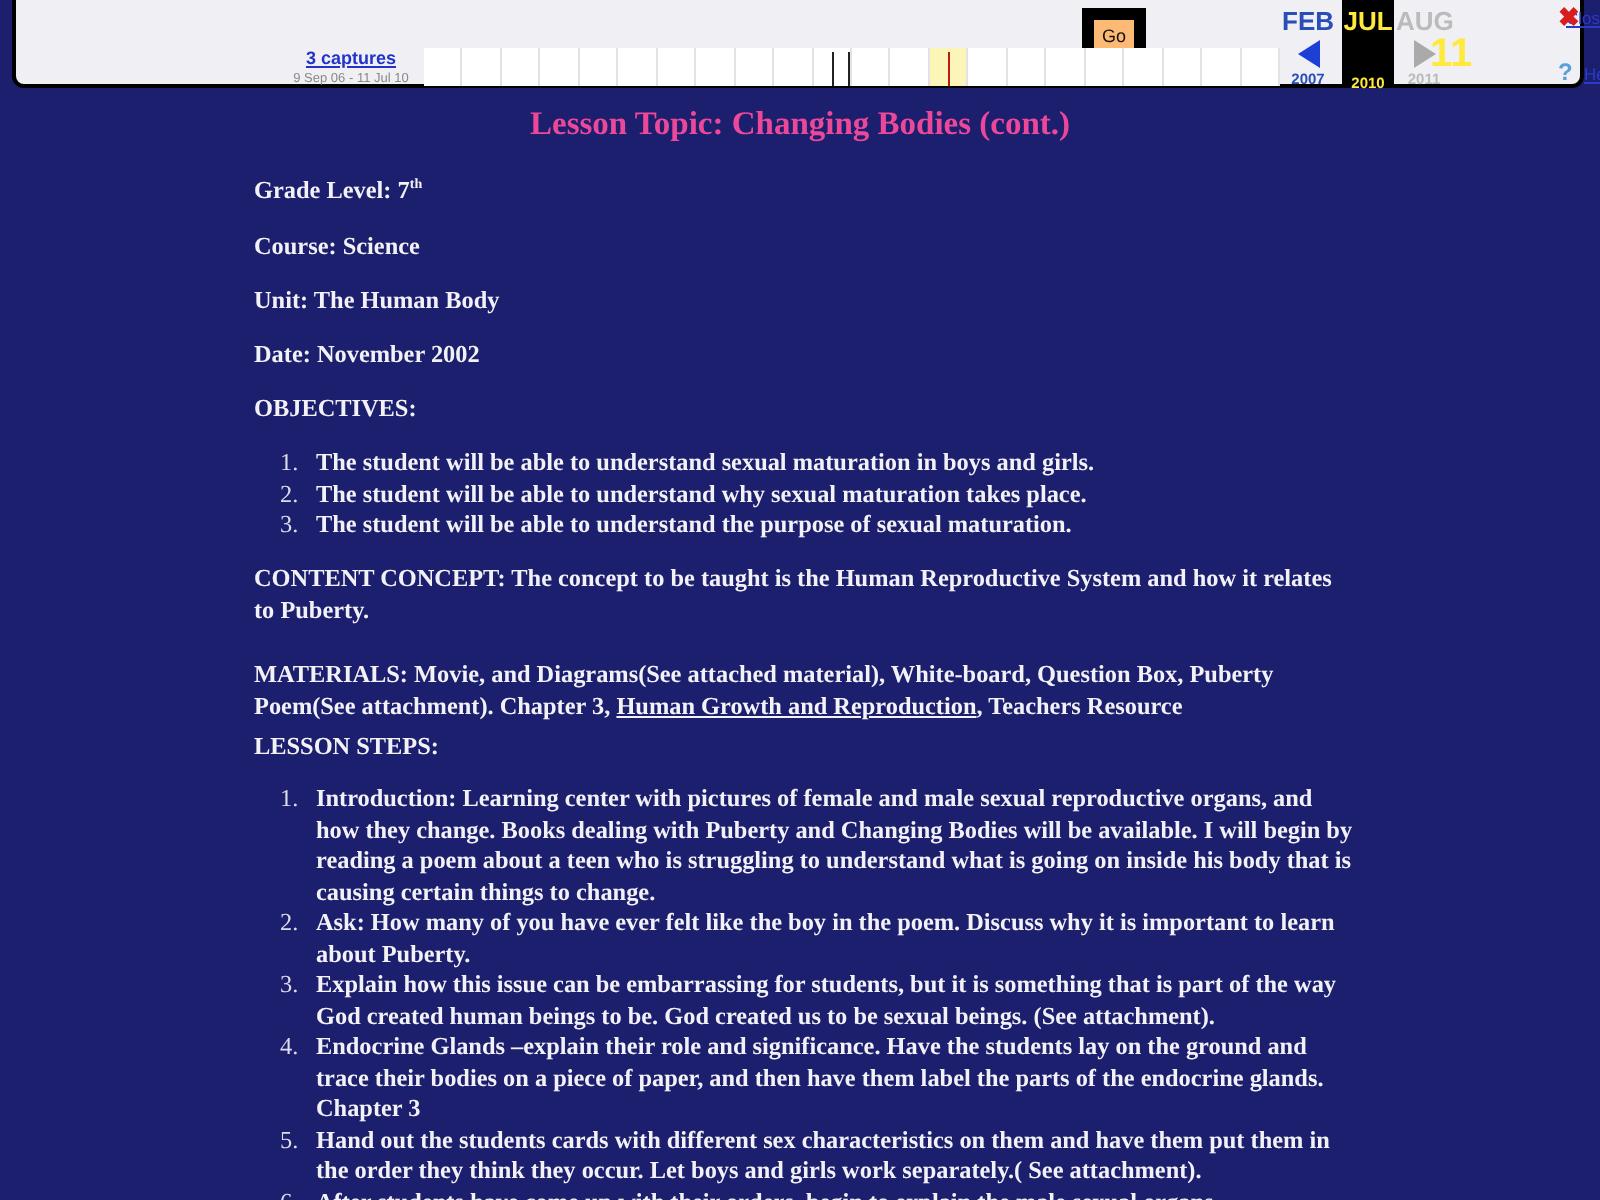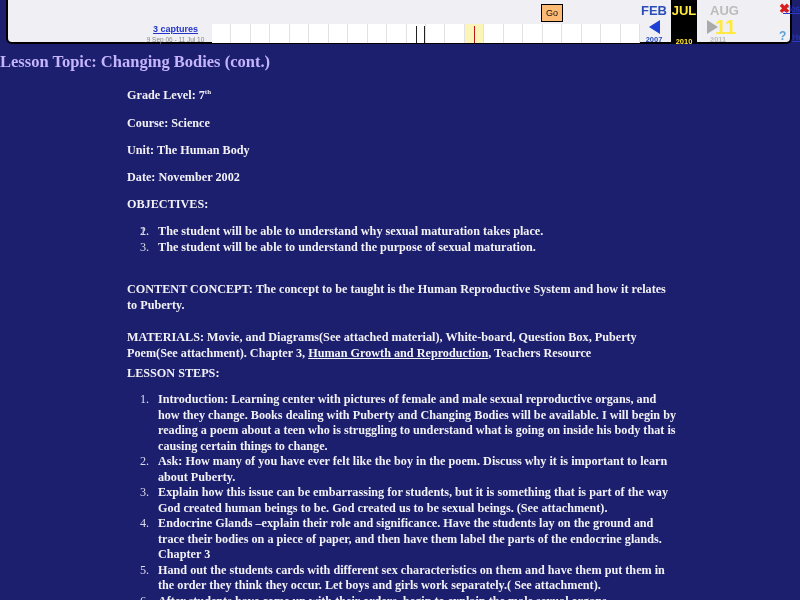--- a/index.html
+++ b/index.html
@@ -31,52 +31,52 @@
   .captures a { color:#2233cc; text-decoration:underline; font-size:9px; font-weight:bold; display:block; }
   .captures .range { color:#888; font-size:6.5px; margin-top:2px; display:block; }
   .url-input {
     position:absolute; left:219px; top:5px; width:310px; height:13px;
     border:1px solid #888; background:#fff; font-size:8px; line-height:13px;
     padding:0 3px; box-sizing:border-box; color:#333; overflow:hidden; white-space:nowrap;
     font-family:"Liberation Sans", sans-serif;
   }
   .go-btn {
     position:absolute; left:533px; top:4px; width:20px; height:16px;
-    background:#fdba74; border:1px solid #000000; font-size:9px; text-align:center; line-height:16px; color:#111;
+    background:#fdba74; border:6px solid #000000; font-size:9px; text-align:center; line-height:16px; color:#111;
   }
   .spark {
     position:absolute; left:204px; top:24px; width:428px; height:19px;
     display:flex;
   }
   .spark .cell { flex:1; border-right:1px solid #e2e2e6; background:#fff; position:relative; }
   .spark .cell.hl { background:#fbf5b8; }
   .spark .bar { position:absolute; top:2px; width:1.5px; height:17px; background:#222; }
   .spark .bar.red { background:#c01818; }
   .cal { position:absolute; top:0; height:44px; text-align:center; }
   .cal.prev { left:632px; width:28px; }
   .cal.cur { left:663px; width:26px; background:#000; }
   .cal.next { left:690px; width:28px; }
   .cal .mon { font-size:13px; font-weight:bold; display:block; margin-top:3px; }
   .cal .day { font-size:20px; font-weight:bold; line-height:18px; display:block; height:18px;margin-left:44px; }
   .cal .yr { font-size:7.5px; font-weight:bold; display:block; margin-top:1px; }
   .cal.prev .mon, .cal.prev .yr { color:#2a4db8; }
   .cal.cur .mon, .cal.cur .yr, .cal.cur .day { color:#ffe93c; }
-  .cal.next .mon, .cal.next .yr { color:#bbb;padding-left:12px; }
+  .cal.next .mon, .cal.next .yr { color:#bbb; }
   .arrow-l { width:0; height:0; border-top:7px solid transparent; border-bottom:7px solid transparent; border-right:11px solid #1d3fd6; margin:2px auto 0 auto; }
   .arrow-r { width:0; height:0; border-top:7px solid transparent; border-bottom:7px solid transparent; border-left:11px solid #aaa; margin:2px auto 0 auto; }
   .close-link { position:absolute; left:747px; top:4px; font-size:8.5px; color:#2a3bcc; text-decoration:underline;margin-left:28px; }
   .close-x { position:absolute; left:771px; top:1px; color:#d91c1c; font-size:13px; font-weight:bold; }
   .help-link { position:absolute; left:752px; top:32px; font-size:8.5px; color:#2a3bcc; text-decoration:underline;padding-left:32px; }
   .help-q { position:absolute; left:771px; top:29px; color:#5aa0d8; font-size:12px; font-weight:bold; }
 
   
   .doc { position:absolute; left:0; top:44px; width:800px; }
   h1 {
-    margin:0; position:absolute; top:8px; left:0; width:800px; text-align:left;
-    font-size:16.5px; font-weight:bold; color:#c4b5fd;
+    margin:0; position:absolute; top:8px; left:0; width:800px; text-align:center;
+    font-size:16.5px; font-weight:bold; color:#ec4899;
   }
   .field { position:absolute; left:127px; font-size:12.2px; font-weight:bold; }
   .field sup { font-size:7px; }
   ol { margin:0; padding:0; list-style:none; position:absolute; left:140px; width:540px; }
   ol li { position:relative; padding-left:18px; font-size:12.2px; font-weight:bold; line-height:15.5px; }
   ol li .num { position:absolute; left:0; top:0; font-weight:normal; color:#dcdcea; }
   .para { position:absolute; left:127px; width:540px; font-size:12.2px; font-weight:bold; line-height:15.5px; }
   .para a { color:#f4f4f8; text-decoration:underline; }
 </style>
 </head>
@@ -139,21 +139,21 @@
 </div>
 
 <div class="doc">
   <h1>Lesson Topic: Changing Bodies (cont.)</h1>
   <div class="field" style="top:44px"><span>Grade Level: 7</span><sup>th</sup></div>
   <div class="field" style="top:72px">Course: Science</div>
   <div class="field" style="top:99px">Unit: The Human Body</div>
   <div class="field" style="top:126px">Date: November 2002</div>
   <div class="field" style="top:153px">OBJECTIVES:</div>
   <ol style="top:180px">
-    <li><span class="num">1.</span></li>
+    <li><span class="num">1.</span><span>The student will be able to understand sexual maturation in boys and girls.</span></li>
     <li><span class="num">2.</span><span>The student will be able to understand why sexual maturation takes place.</span></li>
     <li><span class="num">3.</span><span>The student will be able to understand the purpose of sexual maturation.</span></li>
   </ol>
   <div class="para" style="top:238px">CONTENT CONCEPT: The concept to be taught is the Human Reproductive System and how it relates to Puberty.</div>
   <div class="para" style="top:286px"><span>MATERIALS: Movie, and Diagrams(See attached material), White-board, Question Box, Puberty Poem(See attachment). Chapter 3, </span><a>Human Growth and Reproduction</a><span>, Teachers Resource</span></div>
   <div class="field" style="top:322px">LESSON STEPS:</div>
   <ol style="top:348px">
     <li><span class="num">1.</span><span>Introduction: Learning center with pictures of female and male sexual reproductive organs, and how they change. Books dealing with Puberty and Changing Bodies will be available. I will begin by reading a poem about a teen who is struggling to understand what is going on inside his body that is causing certain things to change.</span></li>
     <li><span class="num">2.</span><span>Ask: How many of you have ever felt like the boy in the poem. Discuss why it is important to learn about Puberty.</span></li>
     <li><span class="num">3.</span><span>Explain how this issue can be embarrassing for students, but it is something that is part of the way God created human beings to be. God created us to be sexual beings. (See attachment).</span></li>

